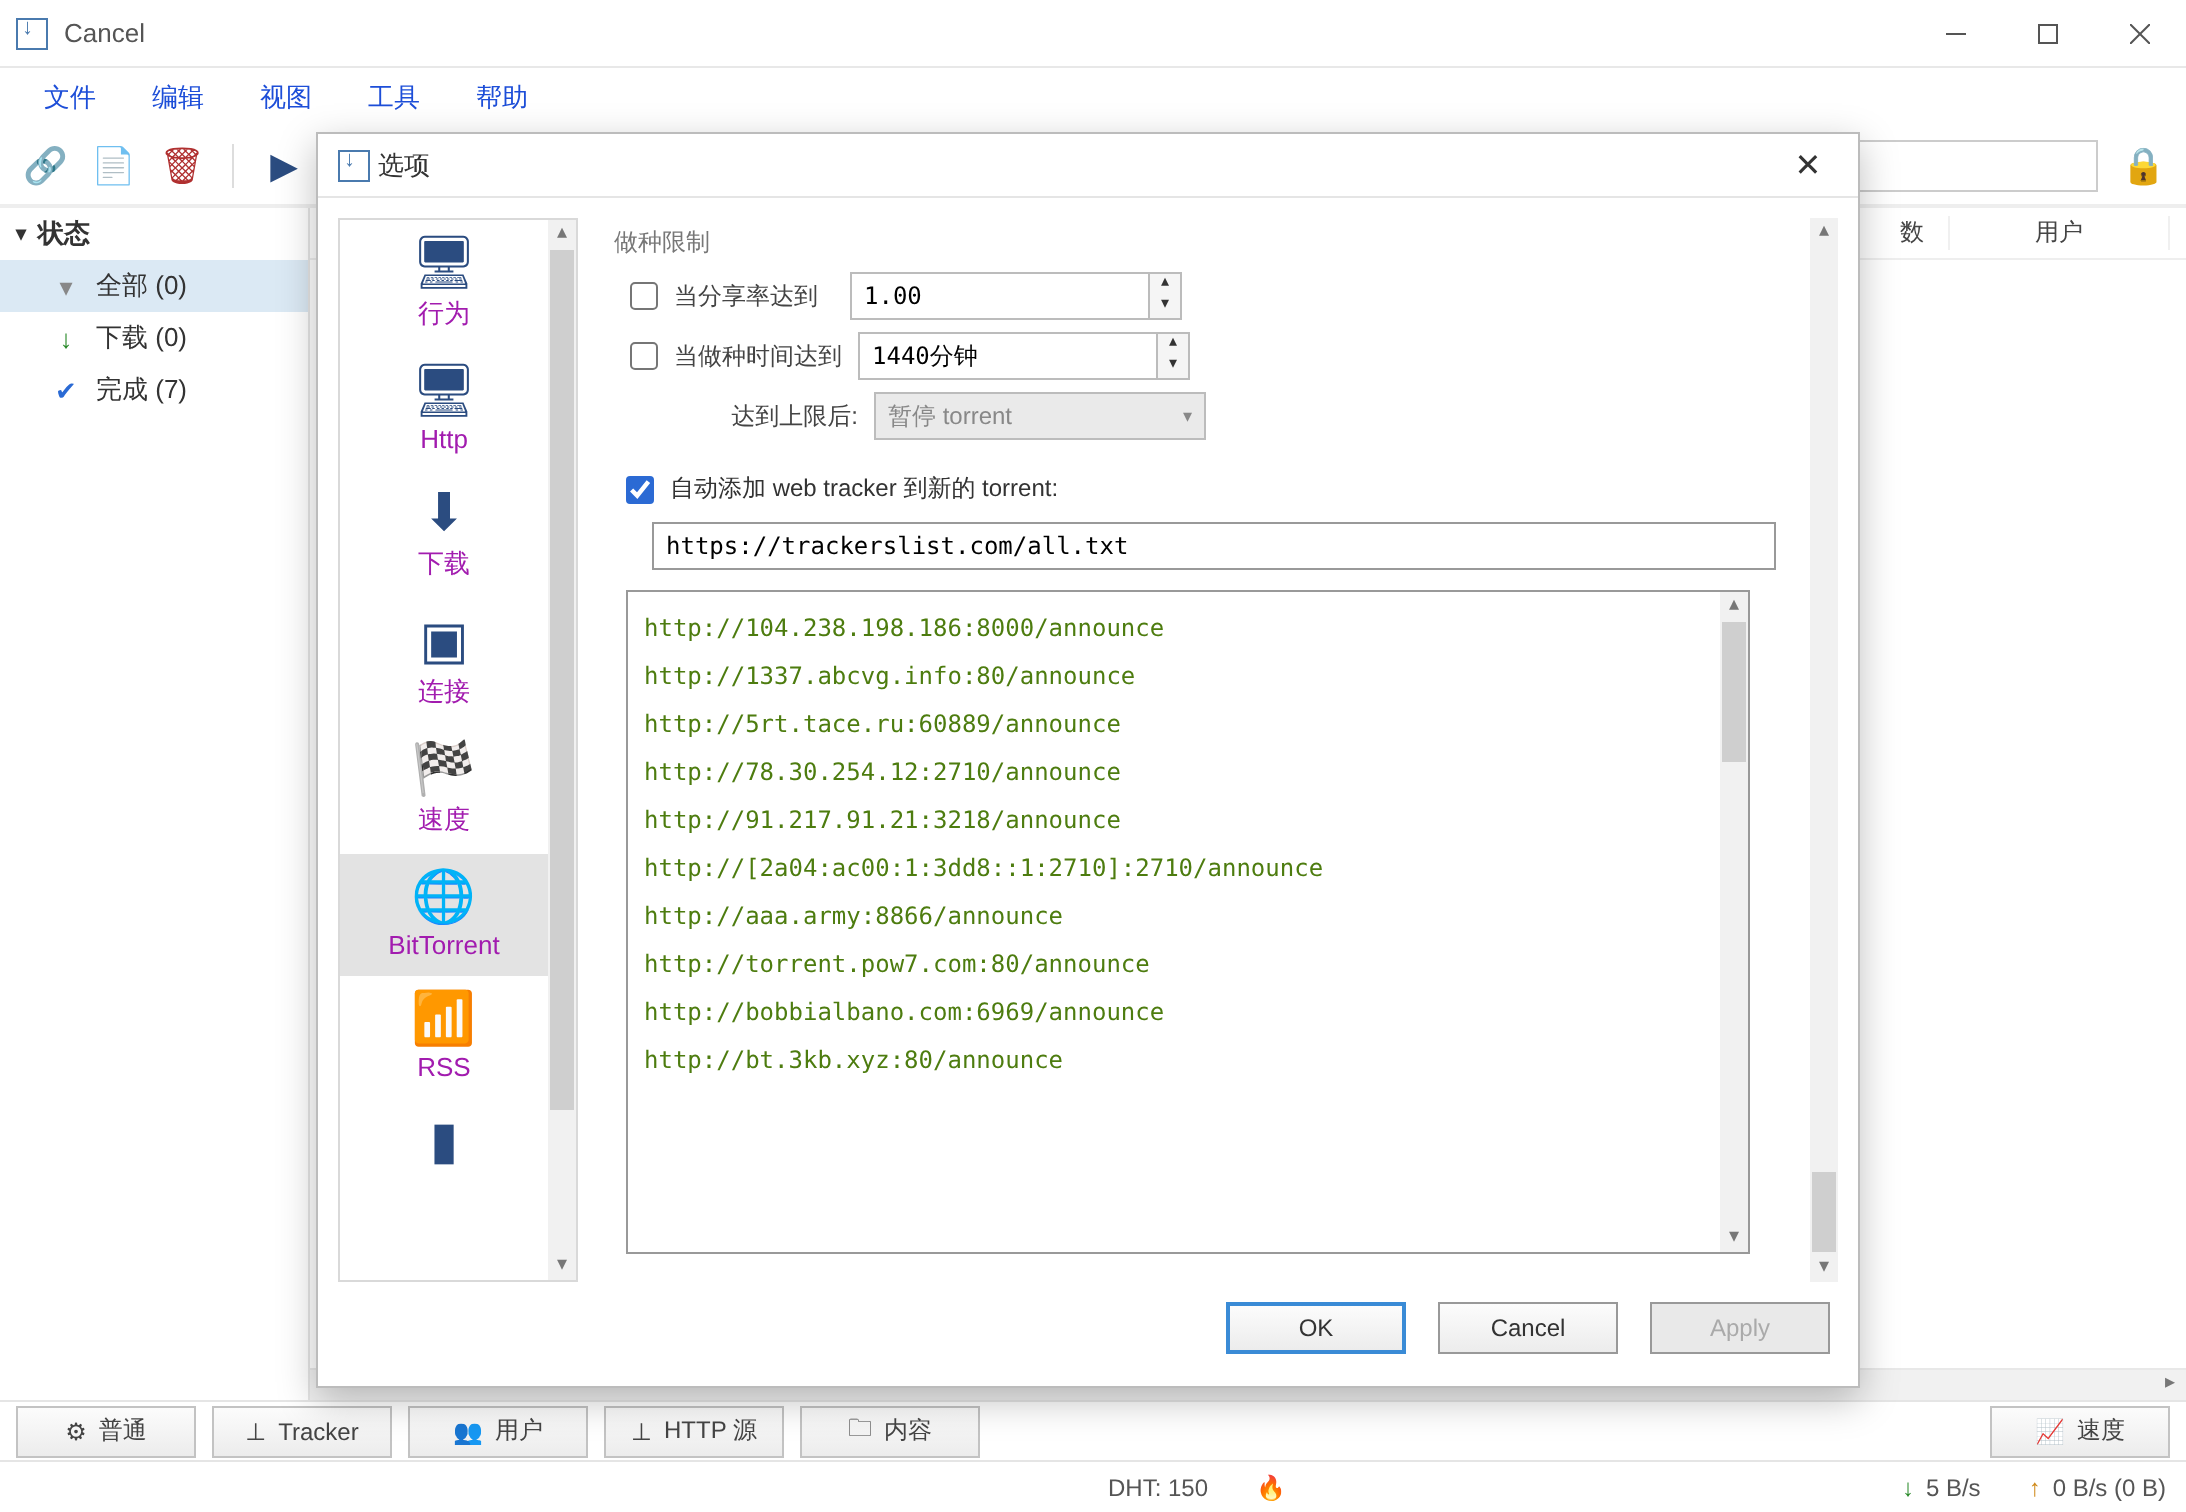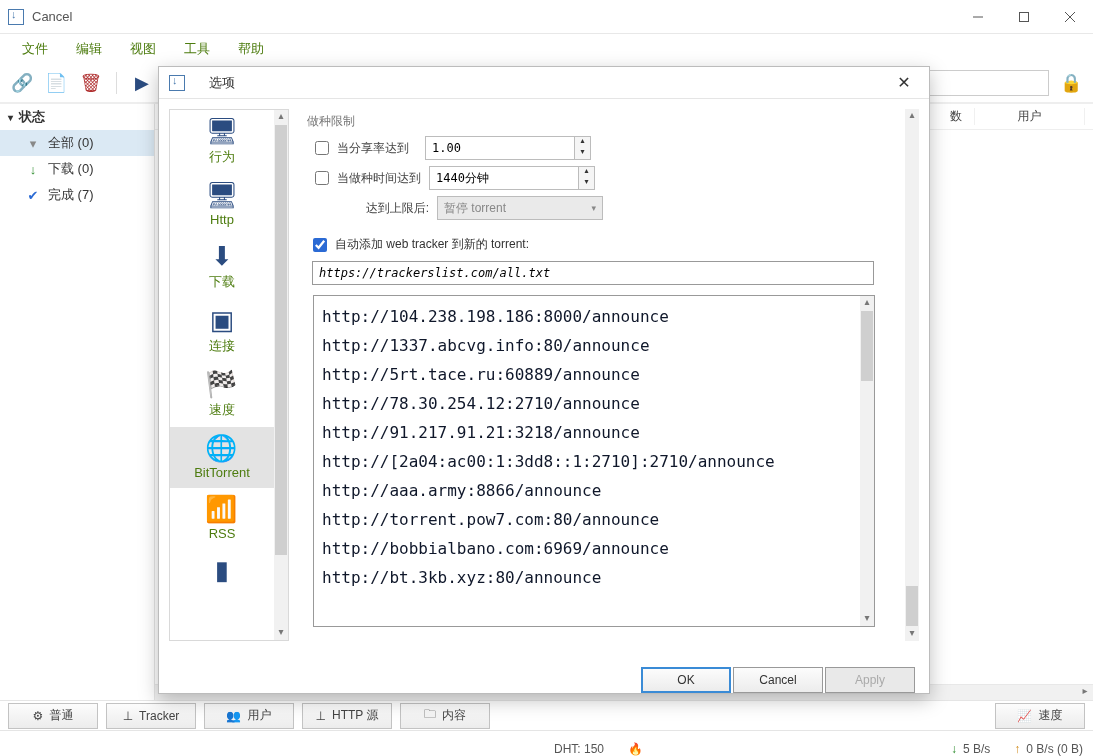--- a/index.html
+++ b/index.html
@@ -8,21 +8,21 @@
 
 .titlebar { height: 34px; display: flex; align-items: center; border-bottom: 1px solid #e8e8e8; }
 .titlebar .app-icon { width: 16px; height: 16px; margin-left: 8px; border: 1px solid #4a7aae; display:inline-block; position: relative;}
 .titlebar .app-icon::after{content:'↓';position:absolute;left:2px;top:-2px;color:#4a7aae;font-size:11px;}
 .titlebar .title { margin-left: 8px; font-size: 13px; color: #555; }
 .titlebar .win-btns { margin-left: auto; display: flex; }
 .titlebar .win-btn { width: 46px; height: 34px; display: flex; align-items: center; justify-content: center; color: #666; cursor: pointer; }
 
 
 .menubar { height: 30px; display: flex; align-items: center; padding: 0 8px; gap: 0; }
-.menubar .menu-item { padding: 4px 14px; font-size: 13px; color: #4d7c0f; cursor: pointer; }
+.menubar .menu-item { padding: 4px 14px; font-size: 13px; color: #1d4ed8; cursor: pointer; }
 
 
 .toolbar { height: 40px; display: flex; align-items: center; padding: 0 8px; gap: 4px; border-bottom: 2px solid #eee;}
 .toolbar .tbtn { width: 30px; height: 30px; display:flex; align-items:center; justify-content:center; cursor:pointer; color:#3a6fa2; font-size:18px;}
 .toolbar .sep { width: 1px; height: 22px; background:#ddd; margin:0 6px;}
 .toolbar .play { color:#2b4c80;}
 .toolbar .trash { color:#b03030;}
 .toolbar .search-input { margin-left:auto; width:220px; height:26px; border:1px solid #ccc; padding:2px 8px; font-size:12px; color:#999;}
 .toolbar .lock { width:26px; height:26px; margin-left:6px; color:#e8a53a; font-size:18px; display:flex; align-items:center; justify-content:center;}
 
@@ -43,47 +43,47 @@
 .col-headers .col { padding:0 12px; border-right:1px solid #f0f0f0;}
 .col-headers .col.num { margin-left:auto;}
 .content .body { flex:1; background:#fff; position:relative; overflow:auto;}
 
 
 .bottom-tabs { height:30px; display:flex; align-items:center; gap:8px; padding:0 8px; border-top:1px solid #e5e5e5;}
 .bottom-tabs .btab { height:26px; min-width:90px; border:1px solid #c3c3c3; background:linear-gradient(#fcfcfc,#ececec); display:flex; align-items:center; justify-content:center; gap:6px; font-size:12px; color:#444; cursor:pointer;}
 .bottom-tabs .speed-tab{margin-left:auto;}
 
 
-.statusbar { height:26px; display:flex; align-items:flex-end; border-top:1px solid #e5e5e5; font-size:12px; color:#555; padding:0 10px; gap:24px;}
+.statusbar { height:26px; display:flex; align-items:center; border-top:1px solid #e5e5e5; font-size:12px; color:#555; padding:0 10px; gap:24px;}
 .statusbar .right{margin-left:auto; display:flex; gap:24px; align-items:center;}
 .statusbar .rate{display:flex; align-items:center; gap:6px;}
 .up-arr{color:#d08a1a;}
 .dn-arr{color:#2a8a2a;}
 .flame{color:#d08a1a;}
 
 
 .options-dialog { position:absolute; left:158px; top:66px; width:772px; height:628px; background:#fff; border:1px solid #bcbcbc; box-shadow:0 6px 18px rgba(0,0,0,0.25); display:flex; flex-direction:column; }
 .dlg-title { height:32px; display:flex; align-items:center; padding:0 10px; border-bottom:1px solid #e5e5e5;}
 .dlg-title .icon{width:16px;height:16px;border:1px solid #4a7aae;display:inline-block;position:relative;}
 .dlg-title .icon::after{content:'↓';position:absolute;left:2px;top:-2px;color:#4a7aae;font-size:11px;}
-.dlg-title .t{margin-left:24px;font-size:13px;}
+.dlg-title .t{margin-left:4px;font-size:13px;}
 .dlg-title .x{margin-left:auto; width:30px; height:30px; display:flex; align-items:center; justify-content:center; cursor:pointer; font-size:16px;}
 
 .dlg-body { flex:1; display:flex; overflow:hidden;}
 
 
 .dlg-nav { width:120px; border:1px solid #d9d9d9; margin:10px 4px 10px 10px; display:flex; flex-direction:column; overflow:hidden; position:relative;}
 .dlg-nav .nav-scroll-indicator{width:14px; background:#f1f1f1; position:absolute; right:0; top:0; bottom:0; display:flex; flex-direction:column;}
 .dlg-nav .nav-scroll-indicator .arrow{height:14px; text-align:center; font-size:10px; color:#777; cursor:pointer;}
 .dlg-nav .nav-scroll-indicator .thumb{flex:0 0 430px; background:#cfcfcf; margin:1px;}
 .dlg-nav .items{flex:1; overflow:hidden; padding-right:14px;}
 .dlg-nav .nav-item { display:flex; flex-direction:column; align-items:center; justify-content:center; padding:8px 0; cursor:pointer; font-size:13px;}
 .dlg-nav .nav-item .nicon{font-size:26px; color:#2b4c80; margin-bottom:4px; line-height:1;}
 .dlg-nav .nav-item.active{ background:#e3e3e3;}
-.dlg-nav .nav-item .label{color:#4d7c0f;}
+.dlg-nav .nav-item .label{color:#a21caf;}
 
 
 .dlg-panel { flex:1; margin:10px 10px 10px 4px; position:relative; display:flex;}
 .dlg-panel .panel-scroll-indicator{width:14px; background:#f1f1f1; display:flex; flex-direction:column;}
 .dlg-panel .panel-scroll-indicator .arrow{height:14px; text-align:center; font-size:10px; color:#777; cursor:pointer;}
 .dlg-panel .panel-scroll-indicator .thumb{flex:0 0 40px; background:#cfcfcf; margin:1px; margin-top:auto; margin-bottom:1px;}
 .dlg-panel .panel-inner{ flex:1; padding:4px 8px 4px 4px; overflow:hidden;}
 
 .limit-title { font-size:12px; color:#777; margin-bottom:6px; padding-left:6px;}
 .form-row { display:flex; align-items:center; gap:8px; margin:6px 0 6px 14px;}
@@ -92,30 +92,30 @@
 .form-row .label-right{font-size:12px; color:#444; min-width:92px; text-align:right;}
 .spinbox{display:flex; align-items:stretch;}
 .spinbox input{width:150px; height:24px; border:1px solid #bcbcbc; padding:2px 6px; font-size:12px; font-family:monospace;}
 .spinbox .spin-btns{width:16px; display:flex; flex-direction:column; border:1px solid #bcbcbc; border-left:none;}
 .spinbox .spin-btns span{flex:1; font-size:8px; text-align:center; line-height:1; cursor:pointer; background:#f5f5f5;}
 .selectbox{width:166px; height:24px; border:1px solid #bcbcbc; background:#eaeaea; padding:2px 6px; font-size:12px; color:#888; font-family:monospace; display:flex; align-items:center;}
 .selectbox .chev{margin-left:auto; font-size:9px; color:#888;}
 
 .chk-row { display:flex; align-items:center; gap:8px; margin:16px 0 8px 12px; font-size:12px;}
 .chk-row input[type=checkbox]{width:14px;height:14px; accent-color:#2b6ad4;}
-.url-input { width:562px; height:24px; border:1px solid #999; margin-left:11px; padding:4px 6px; font-family:monospace; font-size:12px;font-style:italic;}
+.url-input { width:562px; height:24px; border:1px solid #999; margin-left:25px; padding:4px 6px; font-family:monospace; font-size:12px;}
 
 .tracker-list { width:562px; height:332px; margin:10px 0 0 12px; border:1px solid #999; overflow:hidden; position:relative; display:flex;}
 .tracker-list .list-inner{flex:1; overflow:hidden; padding:6px 0;}
-.tracker-list .list-inner .litem{padding:5px 8px; font-family:monospace; font-size:16px; color:#0f172a;}
+.tracker-list .list-inner .litem{padding:5px 8px; font-family:monospace; font-size:12px; color:#4d7c0f;}
 .tracker-list .list-scroll{width:14px; background:#f1f1f1; display:flex; flex-direction:column;}
 .tracker-list .list-scroll .arrow{height:14px; text-align:center; font-size:10px; color:#777; cursor:pointer;}
 .tracker-list .list-scroll .thumb{height:70px; background:#cfcfcf; margin:1px;}
 
-.dlg-buttons { height:42px; display:flex; align-items:flex-end; justify-content:flex-end; gap:2px; padding:0 14px;margin-left:44px;}
+.dlg-buttons { height:42px; display:flex; align-items:flex-start; justify-content:flex-end; gap:16px; padding:0 14px;margin-left:44px;}
 .dlg-buttons .btn{width:90px; height:26px; border:1px solid #999; background:linear-gradient(#fcfcfc,#ececec); font-size:12px; cursor:pointer; display:flex; align-items:center; justify-content:center;}
 .dlg-buttons .btn.default{border:2px solid #3a8bd6;}
 .dlg-buttons .btn.disabled{color:#aaa; background:#e9e9e9;}
 
 
 .hscroll { height:16px; background:#f1f1f1; border-top:1px solid #e8e8e8; position:relative;}
 .hscroll .right-arr{position:absolute; right:0; width:16px; height:16px; text-align:center; font-size:10px; color:#777;}
 
 svg{display:block;}
 </style>

